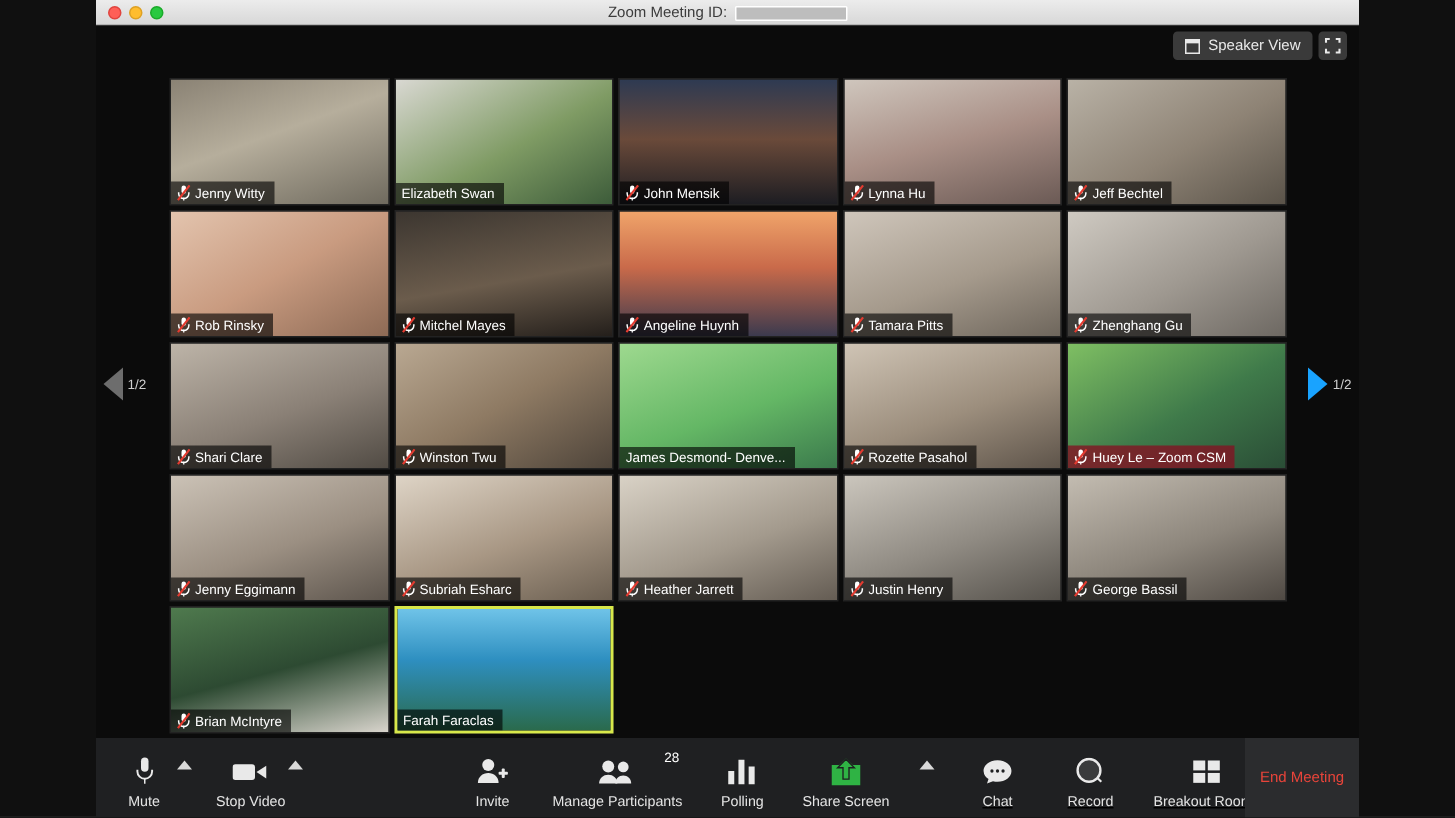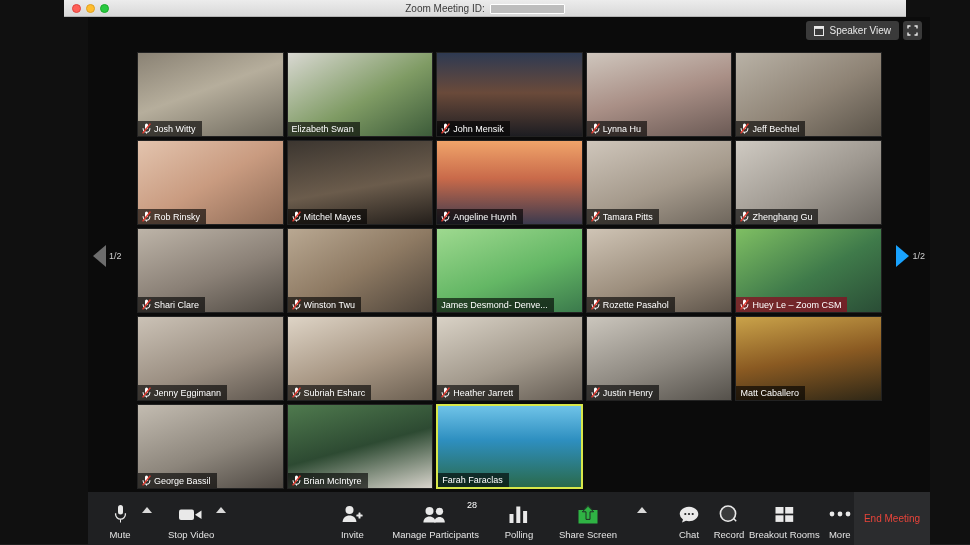--- a/index.html
+++ b/index.html
@@ -30,21 +30,20 @@
   .title-label { font-size: 10px; color: #3b3b3b; }
   .redacted {
     width: 75px; height: 10px; background: #bdbdbd;
     border: 1px solid #ffffff; border-radius: 1px;
   }
 
   
   .window {
     position: absolute; left: 64px; top: 17px; width: 842px; height: 528px;
     background: #0b0b0b;
-    margin-left: 24px;
   }
 
   
   .view-controls {
     position: absolute; right: 8px; top: 4px;
     display: flex; align-items: center; gap: 4px;
   }
   .speaker-view-btn {
     display: flex; align-items: center; gap: 5px;
     background: #3a3a3a; color: #e9e9e9; font-size: 10px;
@@ -97,21 +96,21 @@
   .tri.r { border-top: 11px solid transparent; border-bottom: 11px solid transparent;
            border-left: 13px solid #19a3ff; }
 
   
   .toolbar {
     position: absolute; left: 0; bottom: 0; width: 842px; height: 53px;
     background: #1f2022; display: flex; align-items: center;
   }
   .tb-left { display: flex; align-items: flex-start; padding-left: 12px; gap: 2px; }
   .tb-center { display: flex; align-items: flex-start; gap: 20px; margin-left: 106px; }
-  .tb-right-group { display: flex; align-items: center; margin-left: 22px; }
+  .tb-right-group { display: flex; align-items: center; gap: 22px; margin-left: 22px; text-decoration: underline; }
   .tb-item {
     display: flex; flex-direction: column; align-items: center; justify-content: flex-start;
     min-width: 40px; padding-top: 6px; cursor: pointer; position: relative;
   }
   .tb-item .lbl { color: #e4e4e4; font-size: 9.5px; margin-top: 4px; white-space: nowrap; }
   .tb-ic { height: 21px; display: flex; align-items: center; justify-content: center; }
   .caret {
     width: 0; height: 0; border-left: 5px solid transparent; border-right: 5px solid transparent;
     border-bottom: 6px solid #d9d9d9; margin-top: 9px; cursor: pointer;
   }
@@ -174,21 +173,21 @@
     <div class="grid" id="grid">
         <div class="tile">
           <div class="tile-bg" style="background: linear-gradient(160deg, rgb(138, 130, 116), rgb(182, 174, 156) 45%, rgb(111, 106, 94));"></div>
           <div class="nameplate">
             <svg class="mute-icon" viewBox="0 0 9 11">
               <rect x="3" y="0.6" width="3" height="5.6" rx="1.5" fill="#ffffff"></rect>
               <path d="M1.1 5.2v0.8a3.4 3.4 0 0 0 6.8 0v-0.8" fill="none" stroke="#ffffff" stroke-width="1"></path>
               <rect x="4.1" y="8.7" width="0.8" height="2" fill="#ffffff"></rect>
               <path d="M0.6 10.4L8.4 0.6" stroke="#e33b30" stroke-width="1.5"></path>
             </svg>
-            <span class="nm">Josh Witty</span>
+            <span class="nm">Jenny Witty</span>
           </div>
         </div>
         <div class="tile">
           <div class="tile-bg" style="background: linear-gradient(150deg, rgb(217, 216, 210), rgb(127, 155, 100) 55%, rgb(61, 92, 58));"></div>
           <div class="nameplate">
             <span class="nm">Elizabeth Swan</span>
           </div>
         </div>
         <div class="tile">
           <div class="tile-bg" style="background: linear-gradient(rgb(46, 58, 82), rgb(106, 74, 58) 48%, rgb(29, 29, 34));"></div>
@@ -379,26 +378,20 @@
         <div class="tile">
           <div class="tile-bg" style="background: linear-gradient(160deg, rgb(203, 198, 189), rgb(143, 138, 130) 55%, rgb(85, 81, 75));"></div>
           <div class="nameplate">
             <svg class="mute-icon" viewBox="0 0 9 11">
               <rect x="3" y="0.6" width="3" height="5.6" rx="1.5" fill="#ffffff"></rect>
               <path d="M1.1 5.2v0.8a3.4 3.4 0 0 0 6.8 0v-0.8" fill="none" stroke="#ffffff" stroke-width="1"></path>
               <rect x="4.1" y="8.7" width="0.8" height="2" fill="#ffffff"></rect>
               <path d="M0.6 10.4L8.4 0.6" stroke="#e33b30" stroke-width="1.5"></path>
             </svg>
             <span class="nm">Justin Henry</span>
-          </div>
-        </div>
-        <div class="tile">
-          <div class="tile-bg" style="background: linear-gradient(170deg, rgb(202, 163, 74), rgb(138, 90, 34) 50%, rgb(47, 39, 22));"></div>
-          <div class="nameplate">
-            <span class="nm">Matt Caballero</span>
           </div>
         </div>
         <div class="tile">
           <div class="tile-bg" style="background: linear-gradient(160deg, rgb(195, 188, 177), rgb(141, 134, 124) 55%, rgb(79, 73, 67));"></div>
           <div class="nameplate">
             <svg class="mute-icon" viewBox="0 0 9 11">
               <rect x="3" y="0.6" width="3" height="5.6" rx="1.5" fill="#ffffff"></rect>
               <path d="M1.1 5.2v0.8a3.4 3.4 0 0 0 6.8 0v-0.8" fill="none" stroke="#ffffff" stroke-width="1"></path>
               <rect x="4.1" y="8.7" width="0.8" height="2" fill="#ffffff"></rect>
               <path d="M0.6 10.4L8.4 0.6" stroke="#e33b30" stroke-width="1.5"></path>

